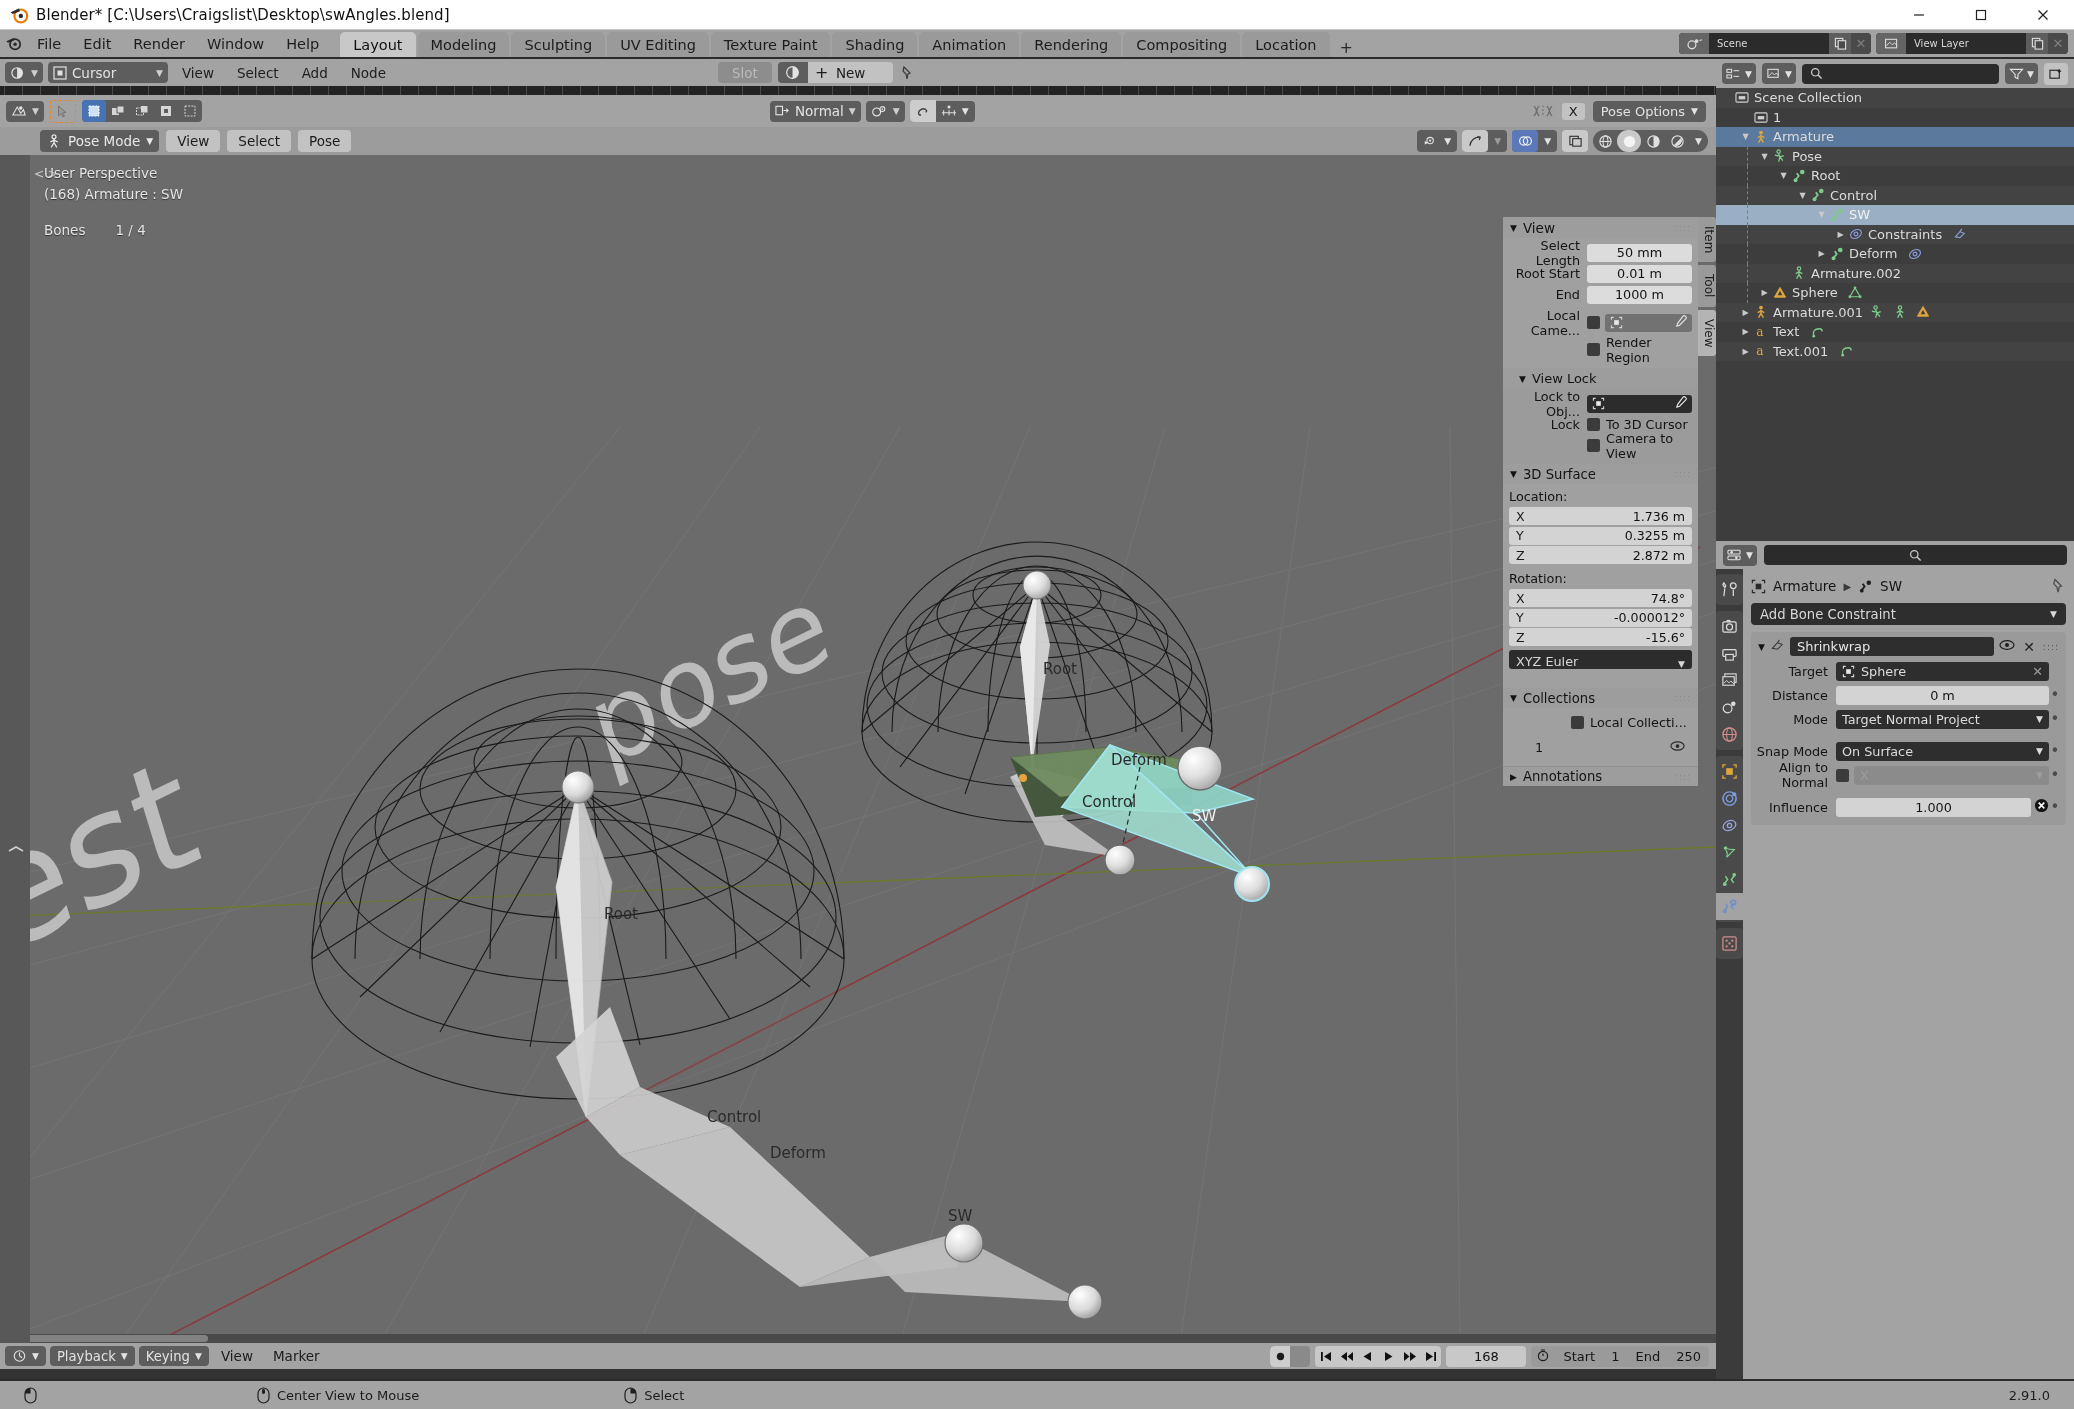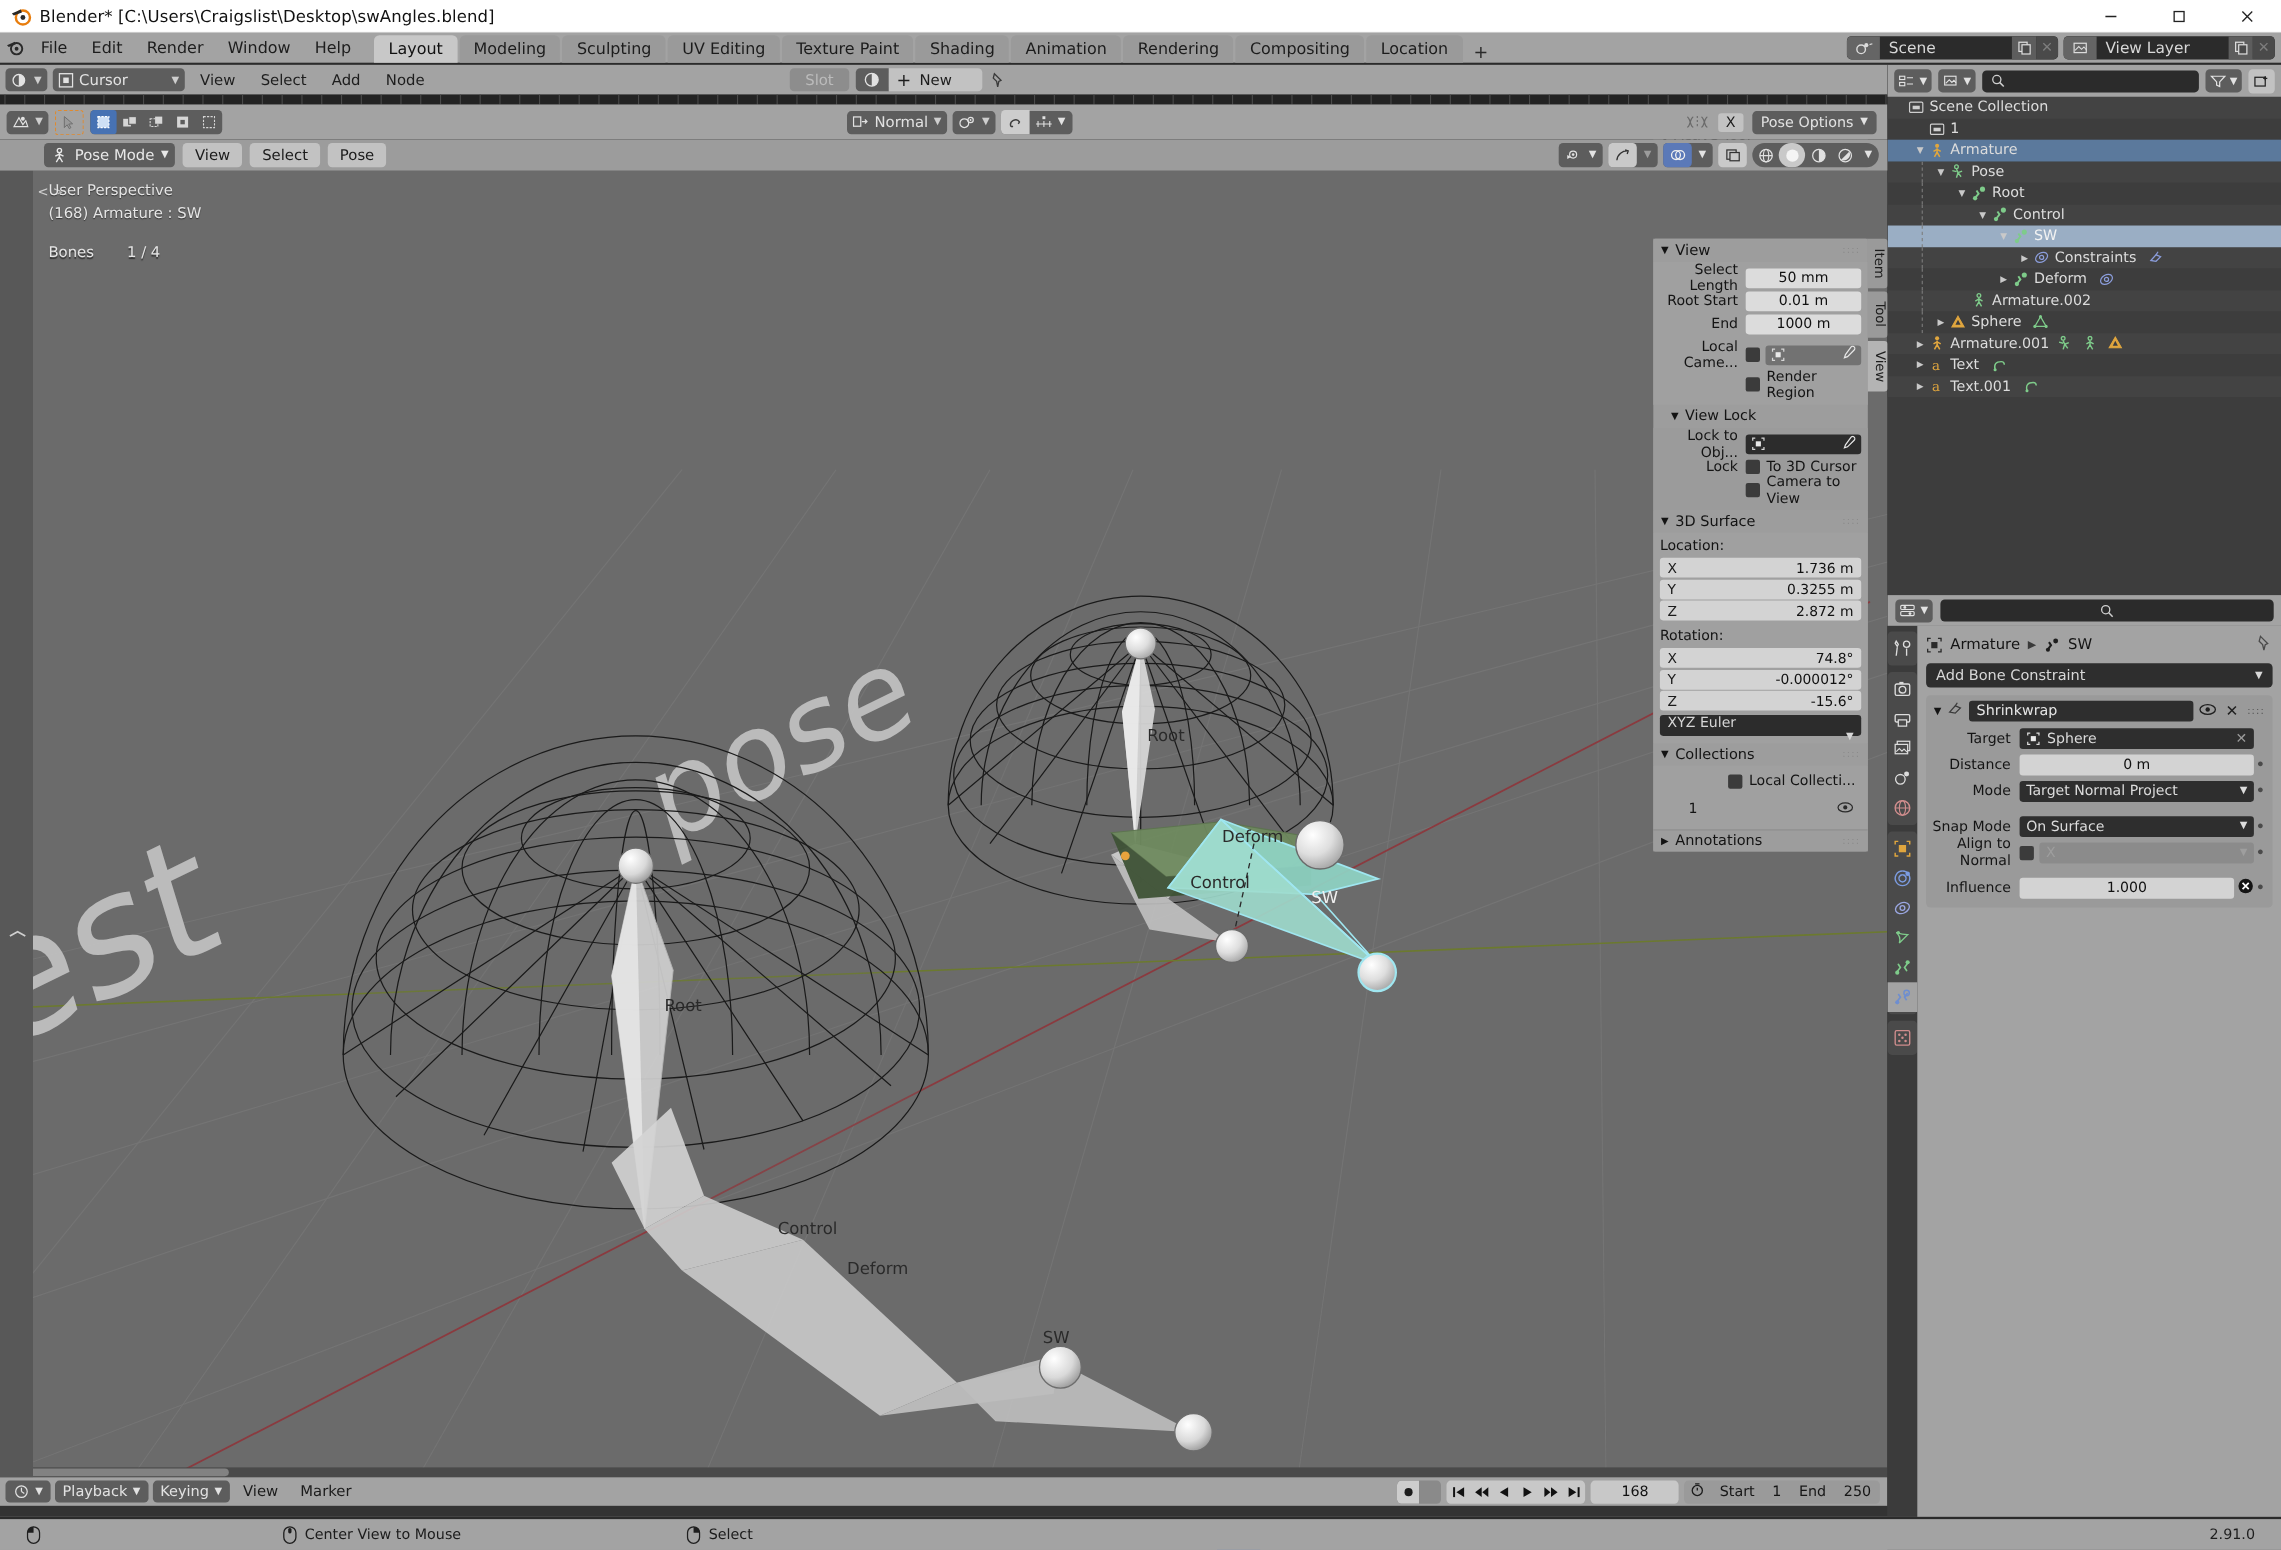--- a/index.html
+++ b/index.html
@@ -25,21 +25,21 @@
   .ws-tab { padding:0 13px; height:25px; display:flex; align-items:center; font-size:14.5px;
     color:#1c1c1c; background:#9a9a9a; border-radius:5px 5px 0 0; margin-right:2px;
     align-self:flex-end; }
   .ws-tab.active { background:#c8c8c8; color:#111; }
   .ws-plus { padding:0 8px; display:flex; align-items:center; font-size:16px; color:#2a2a2a; }
   .topbar-right { margin-left:auto; display:flex; align-items:center; gap:5px; padding-right:6px; }
   .tb-field { height:21px; display:flex; align-items:center; background:#2b2b2b;
     border-radius:4px; overflow:hidden; }
   .tb-icobtn { width:30px; height:21px; background:#656565; display:flex; align-items:center;
     justify-content:center; border-radius:4px 0 0 4px; }
-  .tb-val { padding:0 10px 0 8px; font-size:14px; color:#d8d8d8; min-width:120px; }
+  .tb-val { padding:0 10px 0 8px; font-size:10px; color:#d8d8d8; min-width:120px; }
   .tb-copy { width:22px; height:21px; background:#5d5d5d; display:flex; align-items:center;
     justify-content:center; }
   .tb-x { width:20px; height:21px; display:flex; align-items:center; justify-content:center;
     color:#7e7e7e; font-size:13px; background:#4a4a4a; border-radius:0 4px 4px 0; }
 
   
   #main { position:absolute; left:0; top:59px; width:2074px; height:1320px; }
 
   
   #leftcol { position:absolute; left:0; top:0; width:1716px; height:1320px; }
@@ -120,21 +120,21 @@
     align-items:center; padding:0 5px; color:#cfcfcf; font-size:12.5px; }
   .np-field-gray { flex:1; background:#727272; border-radius:3px; height:18px; display:flex;
     align-items:center; padding:0 5px; }
   .cbox { width:13px; height:13px; background:#3b3b3b; border-radius:2px; flex:0 0 auto; }
   .np-sub { padding:3px 7px; font-size:13px; display:flex; align-items:center; gap:6px; }
   .np-xyzrow { display:flex; align-items:center; background:#d3d3d3; border-radius:3px;
     height:18px; margin-bottom:1.5px; padding:0 7px; font-size:12.6px; }
   .np-xyzrow .k { color:#1b1b1b; }
   .np-xyzrow .v { margin-left:auto; color:#111; }
   .np-dropdown { background:#2c2c2c; border-radius:3px; height:19px; display:flex;
-    align-items:flex-start; padding:0 7px; color:#d6d6d6; font-size:12.8px; margin:4px 0 0 0;flex-direction:column; }
+    align-items:flex-end; padding:0 7px; color:#d6d6d6; font-size:12.8px; margin:4px 0 12px 0; }
   .np-dropdown .chev { margin-left:auto; font-size:9px; }
   .np-secthead { height:20px; display:flex; align-items:center; gap:6px; padding:0 7px;
     font-size:13.2px; background:#9d9d9d; }
 
   
   #np-tabs { position:absolute; right:0; top:90px; width:18px; z-index:11; }
   .np-tab { width:18px; background:#9a9a9a; color:#1d1d1d; font-size:12px; padding:9px 0;
     writing-mode:vertical-rl; text-orientation:mixed; text-align:center; margin-bottom:3px;
     border-radius:0 3px 3px 0; }
   .np-tab.active { background:#b4b4b4; }

